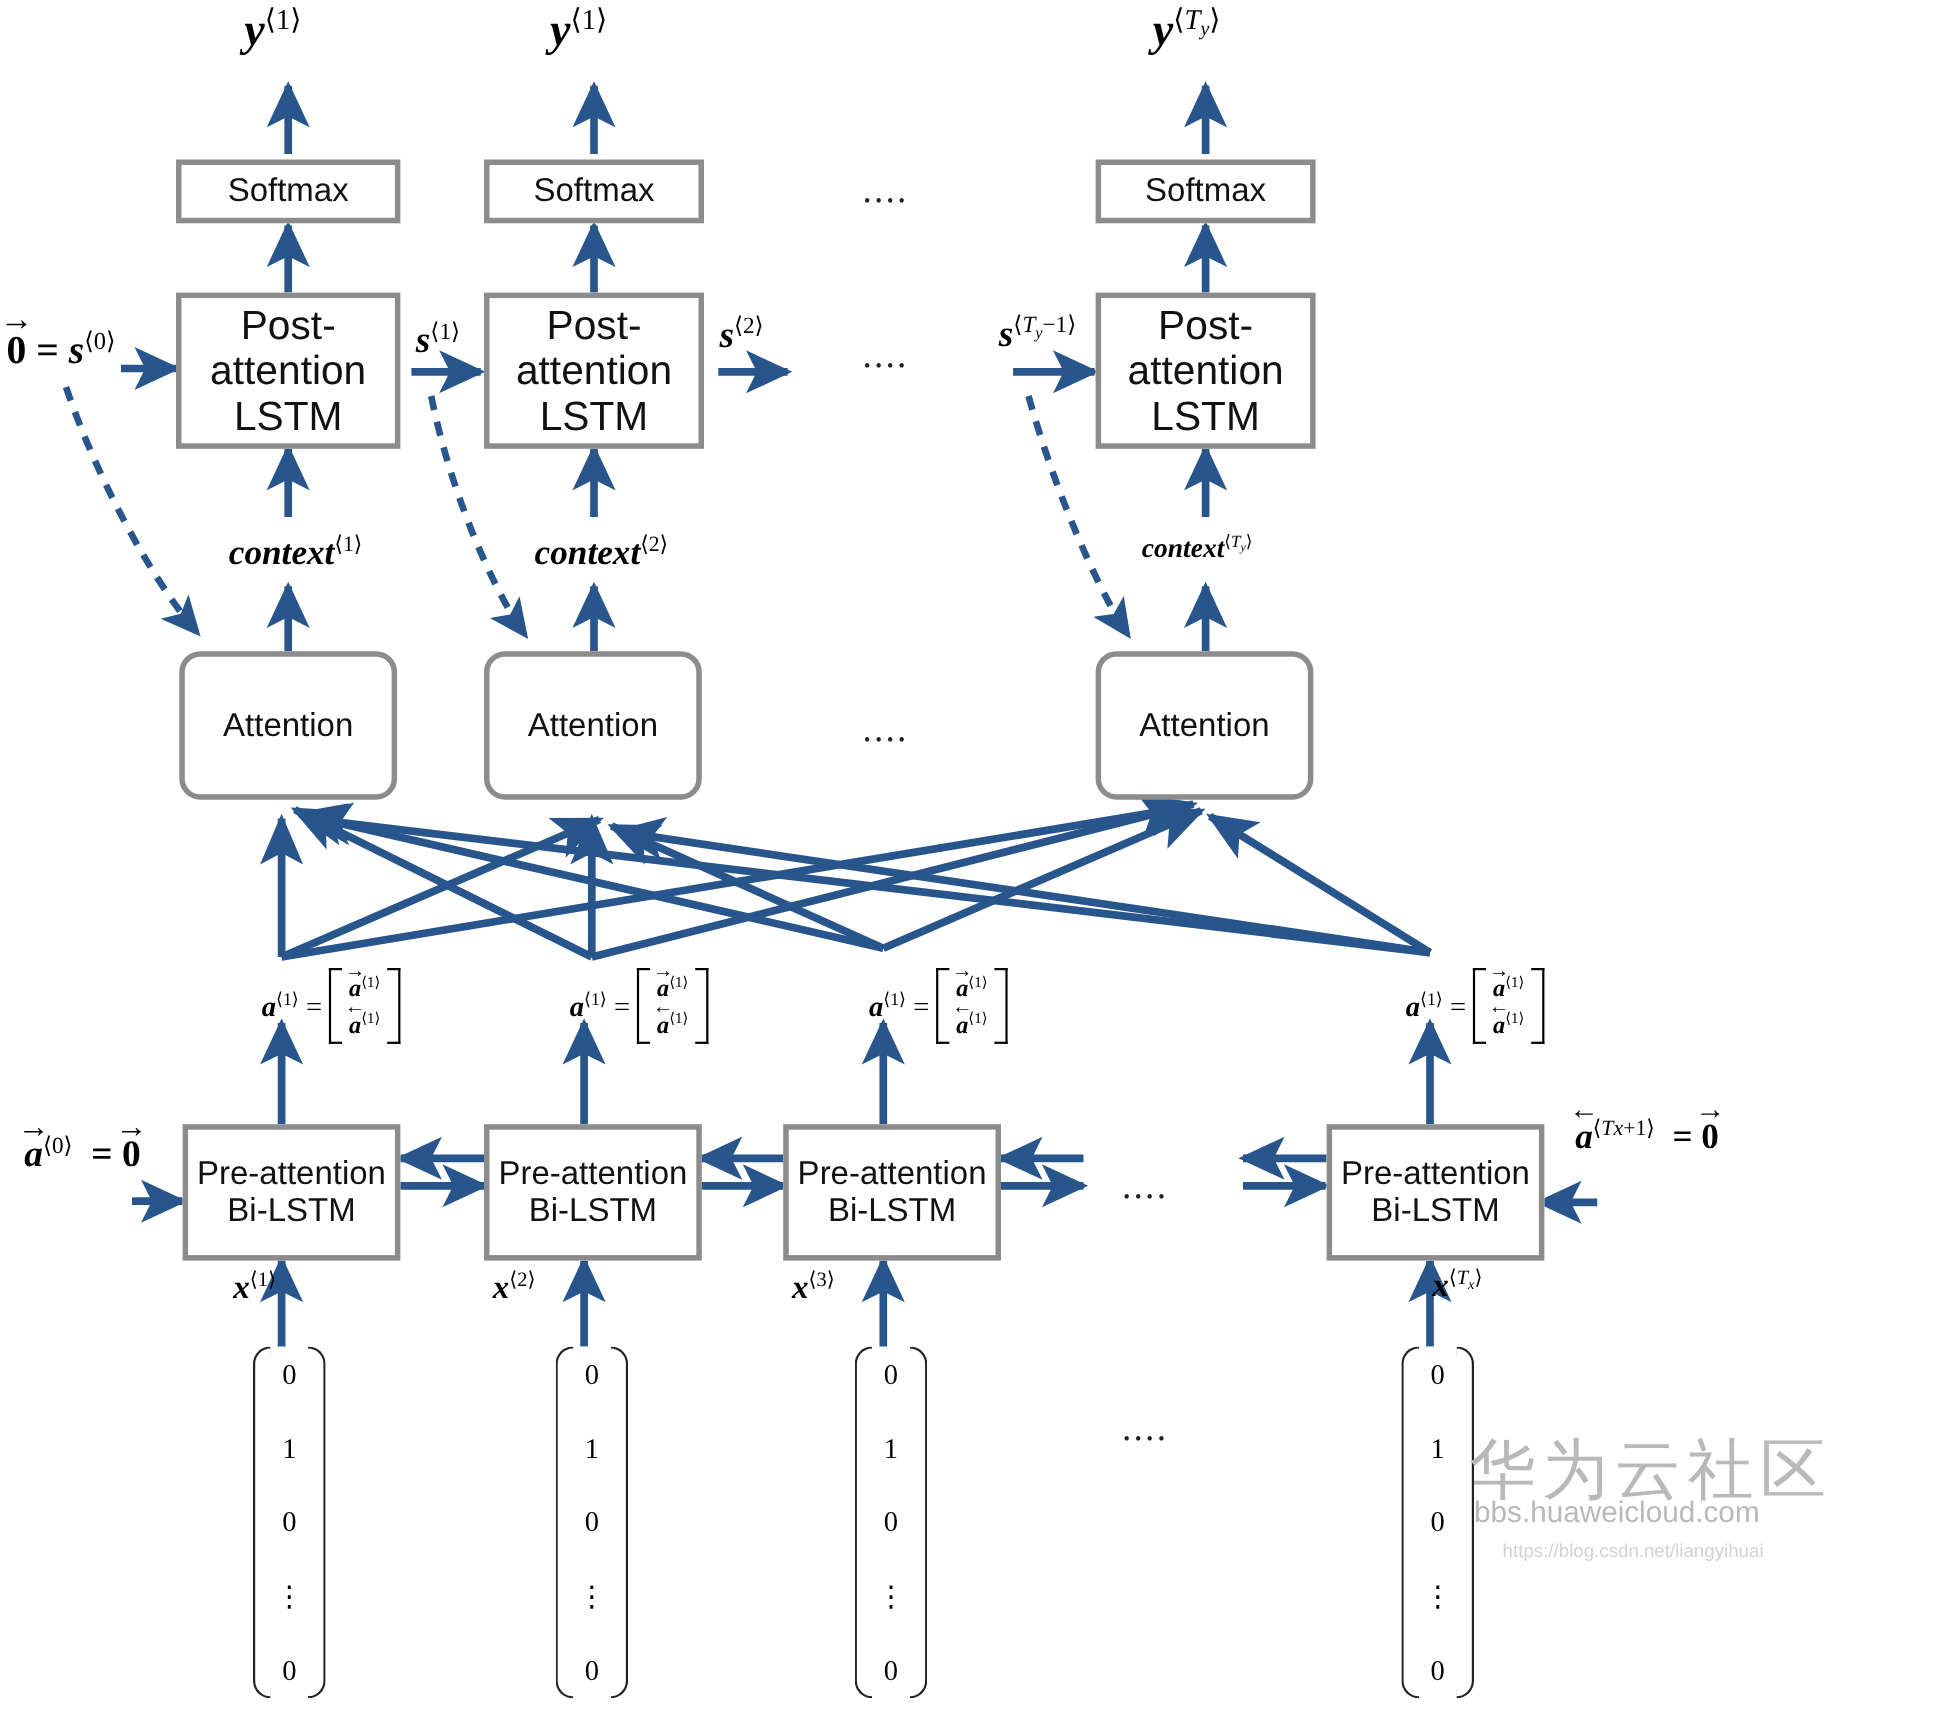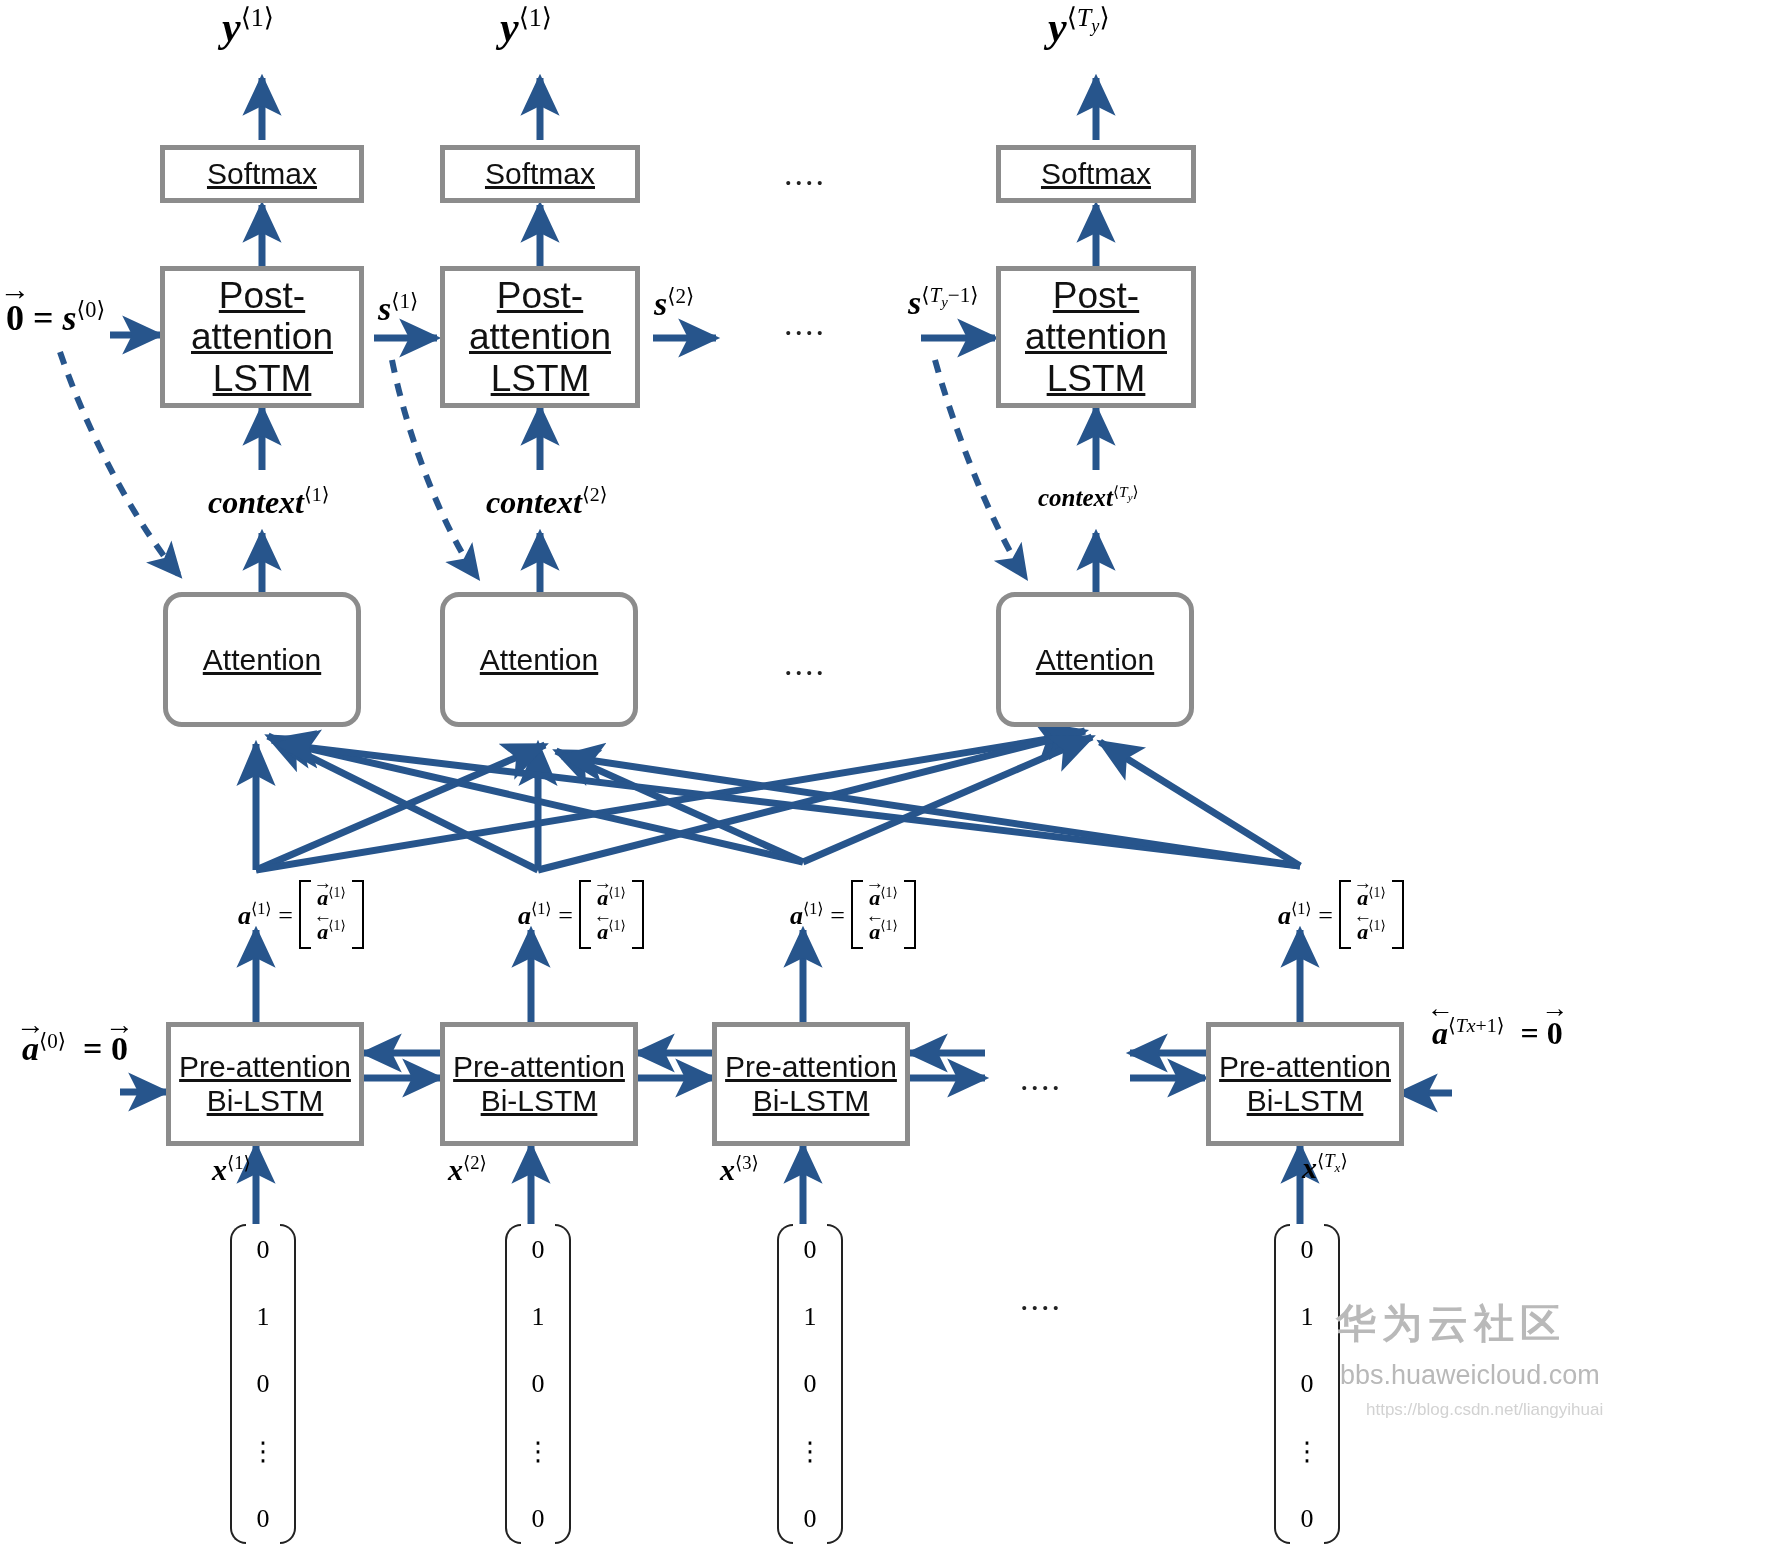--- a/index.html
+++ b/index.html
@@ -8,21 +8,21 @@
 
   #stage{position:absolute;left:0;top:0;width:1768px;height:1564px;}
 
   
   #wires{position:absolute;left:0;top:0;width:1768px;height:1564px;pointer-events:none;}
 
   
   .box{position:absolute;box-sizing:border-box;background:#fff;
        border:5px solid #8c8c8c;display:flex;align-items:center;
        justify-content:center;text-align:center;line-height:1.12;
-       font-family:"Liberation Sans", sans-serif;color:#111;text-decoration:underline;}
+       font-family:"Liberation Sans", sans-serif;color:#111;}
   .box.two{flex-direction:column;}
   .softmax{font-size:30px;}
   .postatt{font-size:37px;}
   .attn{font-size:30px;border-radius:19px;}
   .prelstm{font-size:30px;align-items:center;}
 
   
   .m{position:absolute;font-family:"Liberation Serif", serif;
      white-space:nowrap;color:#000;}
   .m i{font-style:italic;}
@@ -54,21 +54,21 @@
   .onehot .par{width:14px;border:2px solid #222;}
   .onehot .par.l{border-right:none;border-radius:26px 0 0 26px;}
   .onehot .par.r{border-left:none;border-radius:0 26px 26px 0;}
   .onehot .vals{display:flex;flex-direction:column;align-items:center;
        justify-content:space-between;padding:12px 4px;font-size:26px;
        font-family:"Liberation Serif",serif;line-height:1.05;}
   .onehot .vals span{display:block;}
 
   
   .wm{position:absolute;color:#b9b9b9;user-select:none;}
-  .wm-cn{font-size:40px;letter-spacing:6px;font-family:"DejaVu Sans",sans-serif;font-weight:bold;}
+  .wm-cn{font-size:60px;letter-spacing:6px;font-family:"DejaVu Sans",sans-serif;}
   .wm-url{font-size:27px;font-family:"Liberation Sans",sans-serif;}
   .wm-url2{font-size:17px;color:#d2d2d2;font-family:"Liberation Sans",sans-serif;}
 </style>
 </head>
 <body>
 
 <div id="stage">
 
   <svg id="wires" viewBox="0 0 1768 1564" xmlns="http://www.w3.org/2000/svg">
     <defs>

